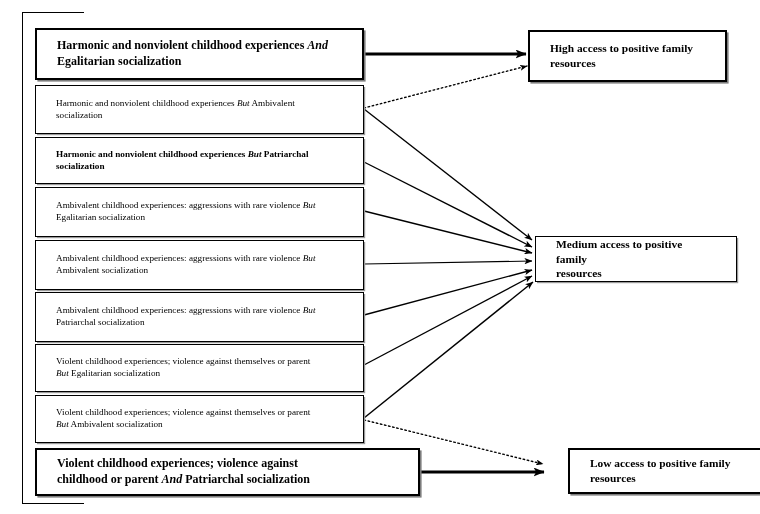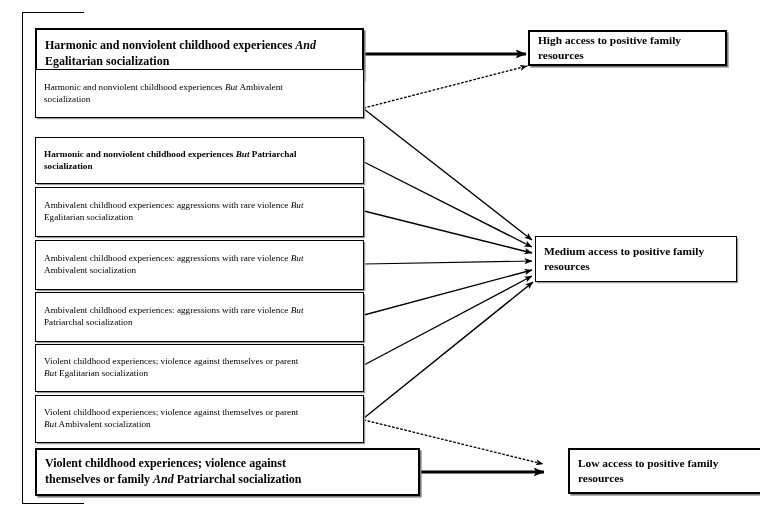--- a/index.html
+++ b/index.html
@@ -1,21 +1,21 @@
 <!DOCTYPE html>
 <html><head>
 <meta charset="utf-8">
 <style>
   html,body{margin:0;padding:0;background:#ffffff;}
   body{font-family:"Liberation Serif",serif;}
   #canvas{position:relative;width:760px;height:514px;background:#ffffff;overflow:hidden;}
   .page-edge{position:absolute;background:#000;}
   svg.links{position:absolute;left:0;top:0;width:760px;height:514px;pointer-events:none;}
   .node{position:absolute;box-sizing:border-box;background:#ffffff;display:flex;align-items:center;}
-  .node .txt{display:block;width:100%;padding:0 8px;line-height:1.30;}
+  .node .txt{display:block;width:100%;padding:0 20px;line-height:1.30;}
   .thin{border:1.2px solid #000;box-shadow:1.6px 1.6px 0 -0.4px #9a9a9a;}
   .thick{border:2.6px solid #000;box-shadow:2px 2px 0 -0.4px #7d7d7d;}
   .t-small{font-size:9.2px;color:#000;}
   .t-bold{font-size:12px;font-weight:bold;color:#000;}
   .t-res{font-size:11.4px;font-weight:bold;color:#000;}
   i.em{font-style:italic;}
 </style>
 </head>
 <body>
 
@@ -73,21 +73,21 @@
     </g>
   </svg>
 
   <div class="node thick" style="left:35px;top:28px;width:329px;height:52px;">
     <span class="txt t-bold">
       <span>Harmonic and nonviolent childhood experiences </span><i class="em">And</i><br>
       <span>Egalitarian socialization</span>
     </span>
   </div>
 
-  <div class="node thin" style="left:35px;top:69px;width:329px;height:49px;justify-content:center;">
+  <div class="node thin" style="left:35px;top:85px;width:329px;height:49px;justify-content:center;">
     <span class="txt t-small">
       <span>Harmonic and nonviolent childhood experiences  </span><i class="em">But</i><span> Ambivalent</span><br>
       <span>socialization</span>
     </span>
   </div>
 
   <div class="node thin" style="left:35px;top:137px;width:329px;height:47px;font-weight:bold;">
     <span class="txt t-small">
       <span>Harmonic and nonviolent childhood experiences  </span><i class="em">But</i><span> Patriarchal</span><br>
       <span>socialization</span>
@@ -125,25 +125,25 @@
   <div class="node thin" style="left:35px;top:395px;width:329px;height:48px;">
     <span class="txt t-small">
       <span>Violent childhood experiences;  violence  against  themselves  or  parent</span><br>
       <i class="em">But</i><span> Ambivalent  socialization</span>
     </span>
   </div>
 
   <div class="node thick" style="left:35px;top:448px;width:385px;height:48px;">
     <span class="txt t-bold">
       <span>Violent childhood experiences; violence  against</span><br>
-      <span>themselves or family </span><i class="em">And</i><span> Patriarchal socialization</span>
+      <span>childhood or parent </span><i class="em">And</i><span> Patriarchal socialization</span>
     </span>
   </div>
 
-  <div class="node thick" style="left:528px;top:30px;width:199px;height:36px;">
+  <div class="node thick" style="left:528px;top:30px;width:199px;height:52px;">
     <span class="txt t-res">
       <span>High access to positive family</span><br>
       <span>resources</span>
     </span>
   </div>
 
   <div class="node thin" style="left:535px;top:236px;width:202px;height:46px;justify-content:center;">
     <span class="txt t-res">
       <span>Medium access to positive family</span><br>
       <span>resources</span>

